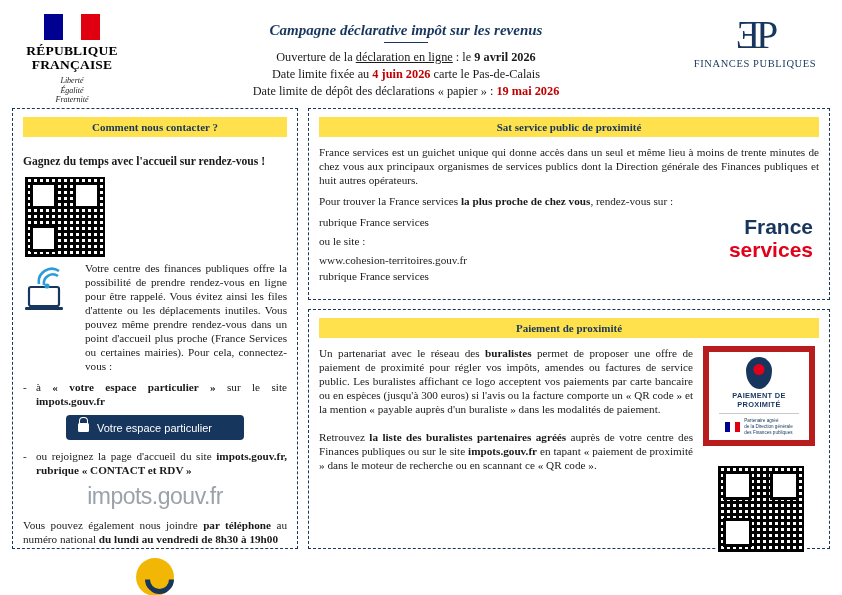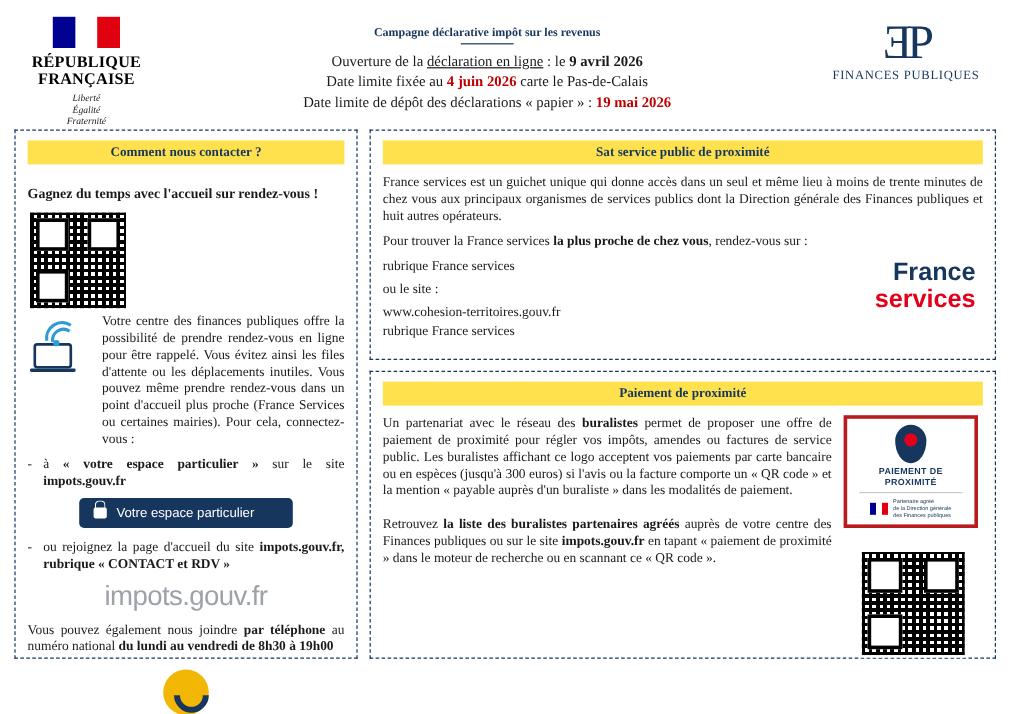--- a/index.html
+++ b/index.html
@@ -61,22 +61,23 @@
   }
 
   .header-center {
     flex: 1;
     text-align: center;
     padding-top: 12px;
   }
   .camp-title {
     color: #17365D;
     font-weight: bold;
-    font-size: 10px;
-    font-family: "Liberation Serif", serif;
+    font-size: 15px;
+    font-family: "Liberation Serif", serif;
+    font-style: italic;
   }
   .rule {
     width: 44px;
     border-top: 1px solid #17365D;
     margin: 3px auto 6px auto;
   }
   .camp-line {
     font-size: 12.3px;
     line-height: 17px;
     color: #1a1a1a;
@@ -332,21 +333,21 @@
     gap: 10px;
     align-items: flex-start;
   }
   .links { flex: 1; }
 
   .prox-body { display: flex; gap: 10px; }
   .prox-text { flex: 1; }
   .prox-side { width: 116px; flex: none; }
 
   .prox-logo {
-    border: 3px solid #b91c1c;
+    border: 6px solid #b91c1c;
     box-sizing: border-box;
     width: 112px;
     padding: 5px 4px 4px 4px;
     text-align: center;
   }
   .prox-pin {
     width: 26px; height: 32px;
     margin: 0 auto 2px auto;
     background: #17365D;
     border-radius: 50% 50% 50% 50% / 42% 42% 58% 58%;

